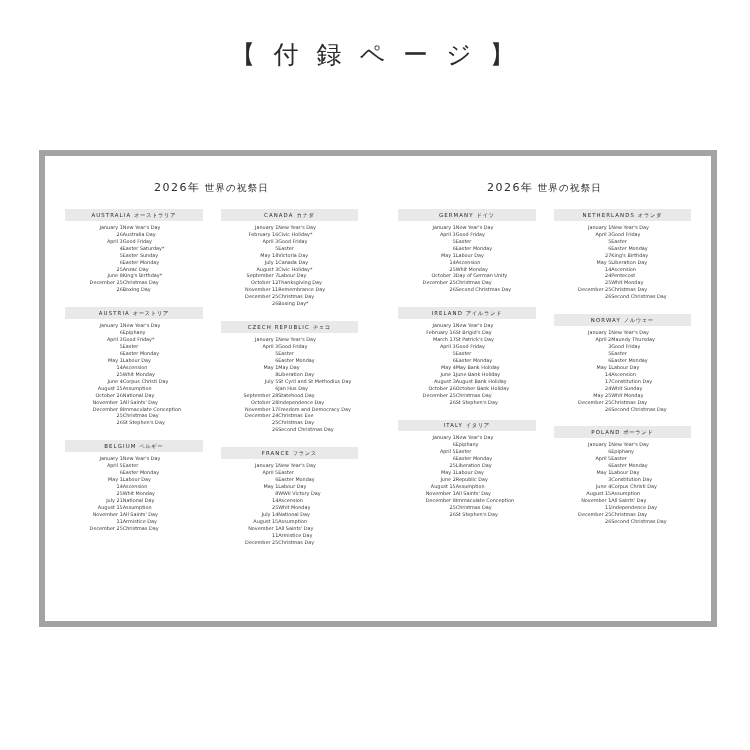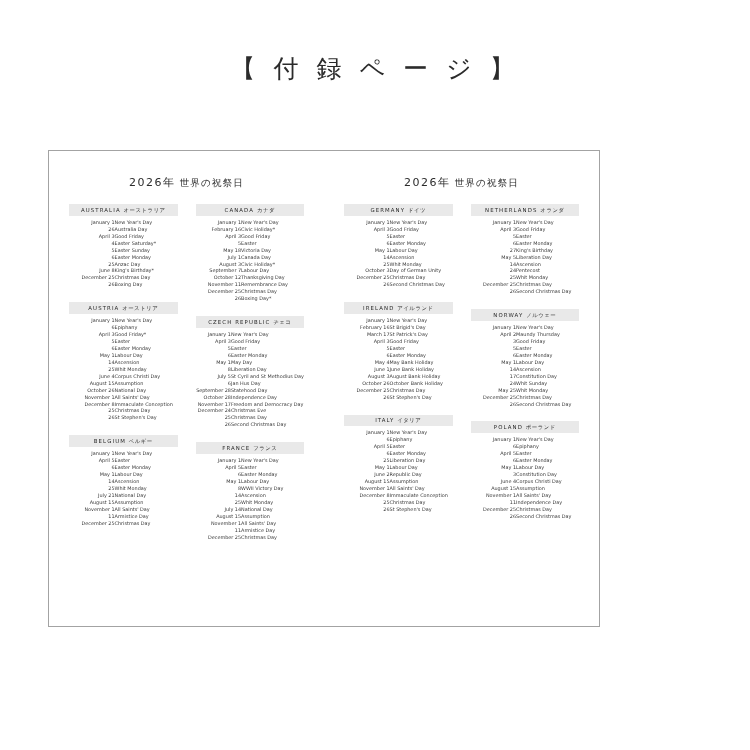--- a/index.html
+++ b/index.html
@@ -14,38 +14,38 @@
     font-family: "Liberation Sans", sans-serif;
     color: #231f20;
   }
   .page {
     position: relative;
     width: 750px;
     height: 750px;
   }
   .page-title {
     position: absolute;
-    top: 52px;
+    top: 38px;
     left: 0;
     width: 750px;
     text-align: center;
     font-size: 25px;
     letter-spacing: 5px;
     color: #2b2b2b;
     font-family: "DejaVu Sans", sans-serif;
     font-weight: 400;
   }
   .spread {
     position: absolute;
-    left: 48px;
+    left: 39px;
     top: 150px;
-    width: 552px;
+    width: 678px;
     height: 477px;
     background: #ffffff;
-    border: 1px solid #a3a3a3;
+    border: 6px solid #a3a3a3;
     box-sizing: border-box;
   }
   .spine {
     position: absolute;
     left: 50%;
     top: 0;
     width: 1px;
     height: 100%;
     background: #ffffff;
   }

